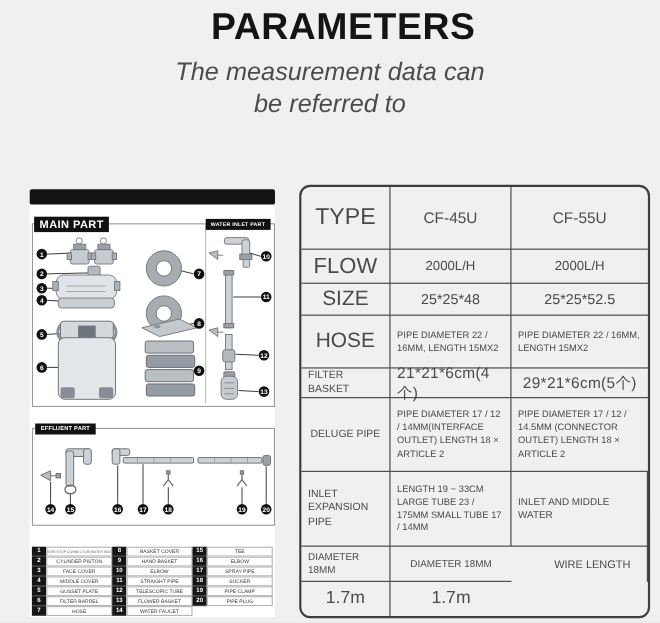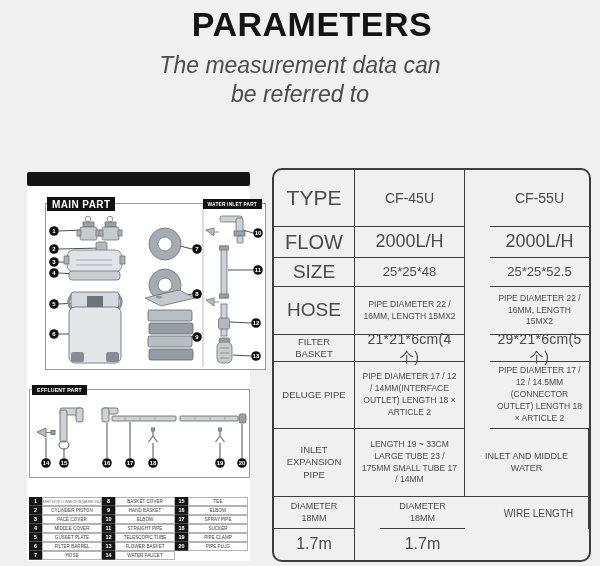--- a/index.html
+++ b/index.html
@@ -9,21 +9,21 @@
   
   .title{position:absolute;top:5px;left:12px;width:100%;text-align:center;
          font-size:34px;font-weight:800;color:#141414;letter-spacing:.5px;}
   .subtitle{position:absolute;top:51px;left:0;width:100%;text-align:center;
             font-size:23px;color:#4c4c4c;line-height:1.28;font-style:italic;}
 
   
   .left-card{position:absolute;left:27px;top:172px;width:223px;height:389px;background:#ffffff;}
   .black-bar{position:absolute;left:0;top:0;width:223px;height:14px;background:#131313;border-radius:2px;}
   .panel{position:absolute;left:2px;width:219px;border:1px solid #9a9a9a;background:#ffffff;}
-  .main-panel{top:31px;height:165px;margin-left:16px;}
+  .main-panel{top:31px;height:165px;}
   .effluent-panel{top:217px;height:87px;}
   .plabel{position:absolute;background:#111;color:#fff;font-weight:bold;
           display:flex;align-items:center;padding:0 5px;box-sizing:border-box;z-index:3;}
   .main-label{left:1px;top:-7px;height:14px;font-size:10px;letter-spacing:.4px;}
   .inlet-label{right:3px;top:-5px;height:10px;font-size:4.8px;letter-spacing:.2px;}
   .effluent-label{left:2px;top:-5px;height:10px;font-size:5.2px;letter-spacing:.2px;}
   .panel svg{position:absolute;left:0;top:0;}
 
   
   .parts-table{position:absolute;left:2px;top:325px;width:219px;height:63px;
@@ -35,29 +35,29 @@
          display:flex;align-items:center;justify-content:center;text-align:center;
          overflow:hidden;white-space:nowrap;}
   .pname.tiny{font-size:3.2px;color:#6a6a6a;}
 
   
   .spec{position:absolute;left:272px;top:168px;width:319px;box-sizing:border-box;
         border:2px solid #3e3e3e;border-radius:10px;display:grid;
         grid-template-columns:81px 110px 1fr;
         grid-template-rows:57px 31px 29px 48px 27px 67px 68px 32px 31px;
         color:#4a4a4a;}
-  .cell{display:flex;align-items:center;justify-content:center;text-align:center;
+  .cell{display:flex;align-items:center;justify-content:center;text-align:left;
         border-right:1.5px solid #3e3e3e;border-bottom:1.5px solid #3e3e3e;
         padding:2px 6px;box-sizing:border-box;line-height:1.3;}
-  .cell.last-col{border-right:none;margin-left:25px;}
+  .cell.last-col{border-right:none;}
   .cell.last-row{border-bottom:none;}
   .lbl21{font-size:21px;} .lbl20{font-size:20px;} .lbl17{font-size:19px;}
   .lbl19{font-size:19px;} .lbl9{font-size:9.5px;} .lbl8{font-size:9px;}
   .lbl10{font-size:10px;margin-left:24px;}
-  .val14{font-size:14px;} .val13{font-size:18px;} .val12{font-size:13px;}
+  .val14{font-size:14px;} .val13{font-size:12px;} .val12{font-size:13px;}
   .val8{font-size:8.5px;line-height:1.4;} .valbk{font-size:14px;letter-spacing:.3px;}
   .val9{font-size:9px;} .val16{font-size:16px;}
 </style>
 </head>
 <body>
 
 <div class="page">
 
   <div class="title">PARAMETERS</div>
   <div class="subtitle">

